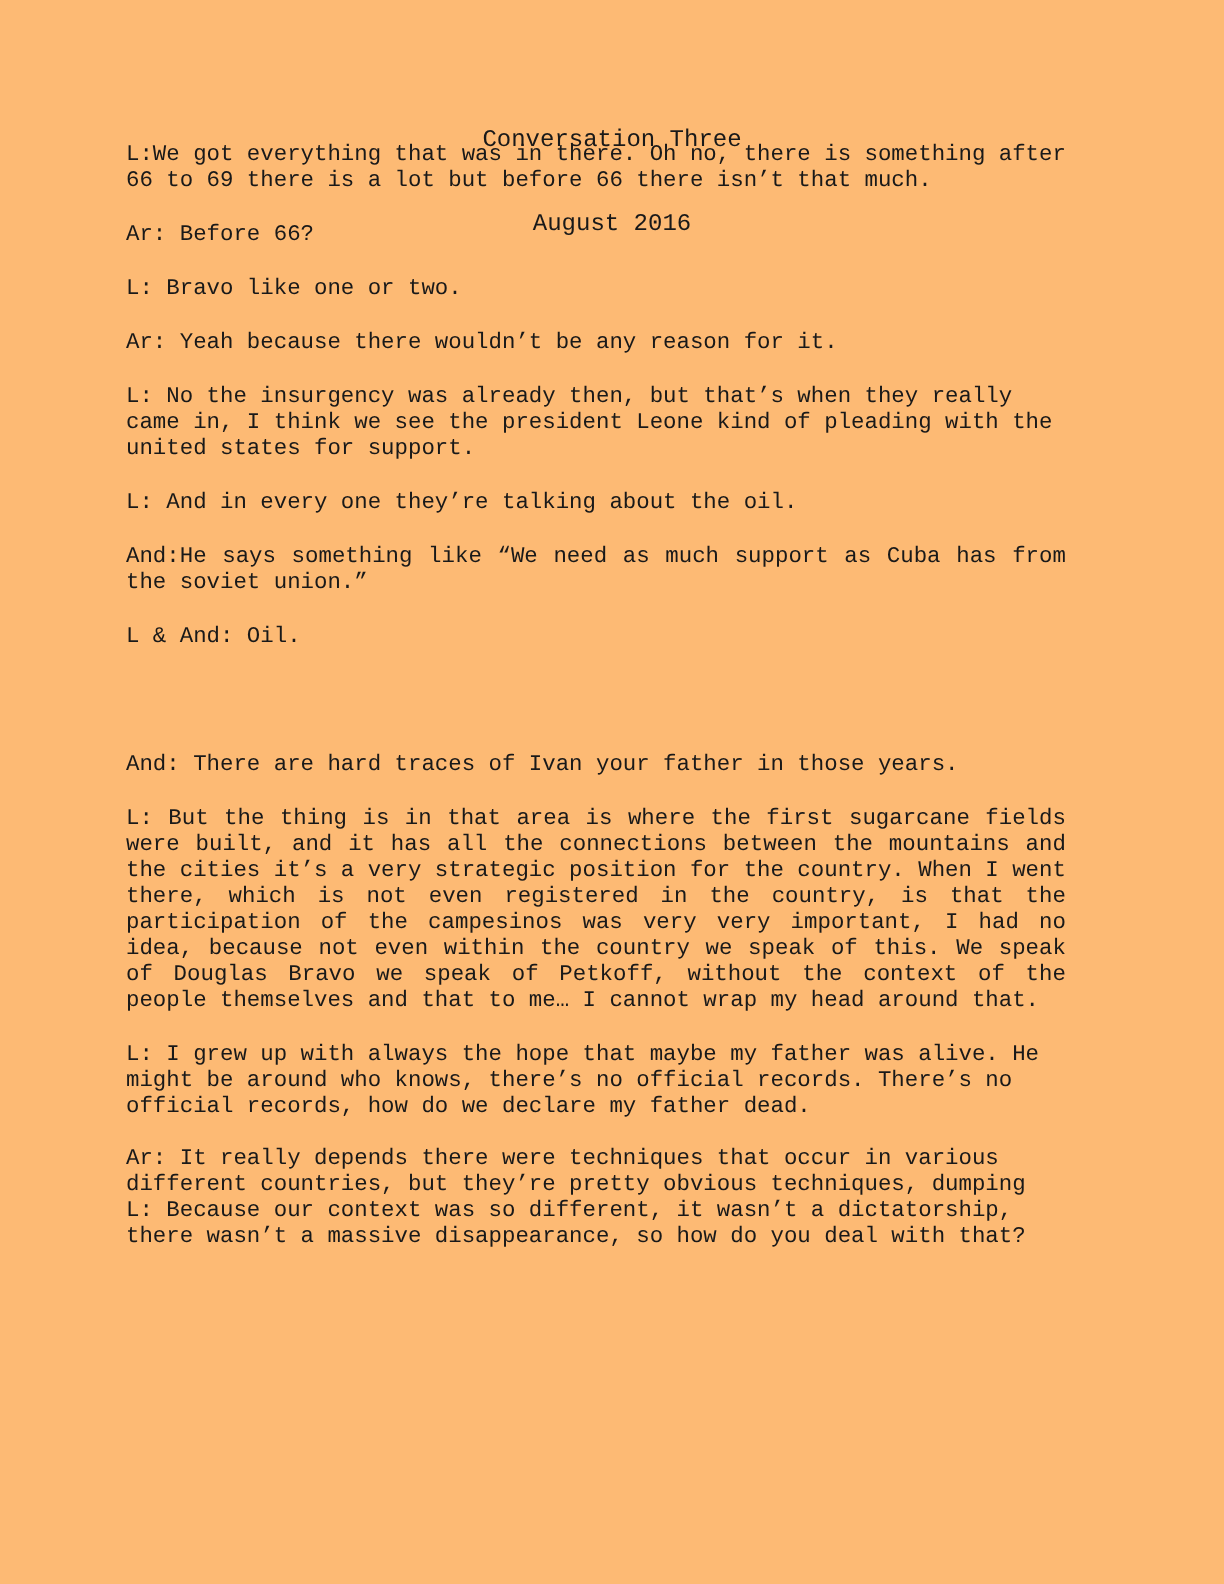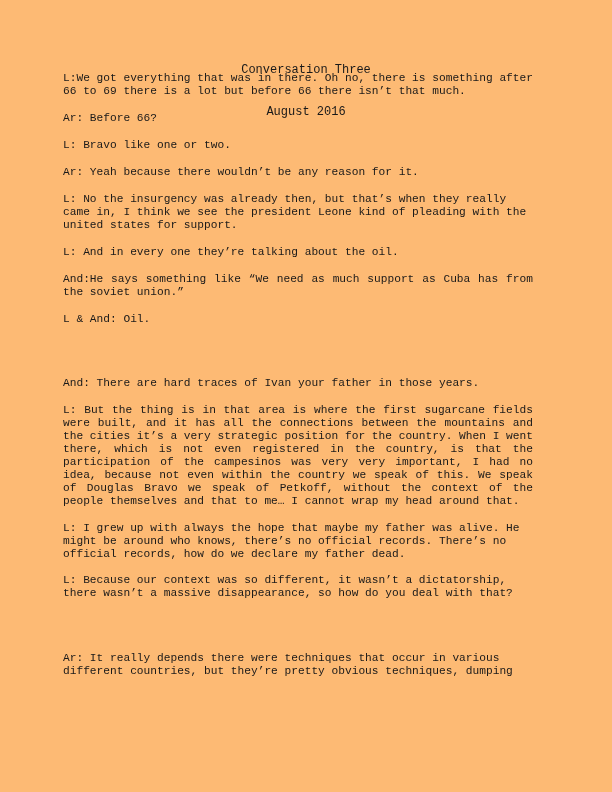--- a/index.html
+++ b/index.html
@@ -63,17 +63,17 @@
     <p class="para">Ar: Before 66?</p>
     <p class="para">L: Bravo like one or two.</p>
     <p class="para">Ar: Yeah because there wouldn’t be any reason for it.</p>
     <p class="para">L: No the insurgency was already then, but that’s when they really came in, I think we see the president Leone kind of pleading with the united states for support.</p>
     <p class="para">L: And in every one they’re talking about the oil.</p>
     <p class="para justify">And:He says something like “We need as much support as Cuba has from the soviet union.”</p>
     <p class="para after-xl">L &amp; And: Oil.</p>
     <p class="para">And: There are hard traces of Ivan your father in those years.</p>
     <p class="para justify after-md">L: But the thing is in that area is where the first sugarcane fields were built, and it has all the connections between the mountains and the cities it’s a very strategic position for the country. When I went there, which is not even registered in the country, is that the participation of the campesinos was very very important, I had no idea, because not even within the country we speak of this. We speak of Douglas Bravo we speak of Petkoff, without the context of the people themselves and that to me… I cannot wrap my head around that.</p>
     <p class="para after-sm">L: I grew up with always the hope that maybe my father was alive. He might be around who knows, there’s no official records. There’s no official records, how do we declare my father dead.</p>
+    <p class="para last">Ar: It really depends there were techniques that occur in various different countries, but they’re pretty obvious techniques, dumping</p>
     <p class="para after-xxl">L: Because our context was so different, it wasn’t a dictatorship, there wasn’t a massive disappearance, so how do you deal with that?</p>
-    <p class="para last">Ar: It really depends there were techniques that occur in various different countries, but they’re pretty obvious techniques, dumping</p>
   </div>
 
 </div>
 
 </body></html>

